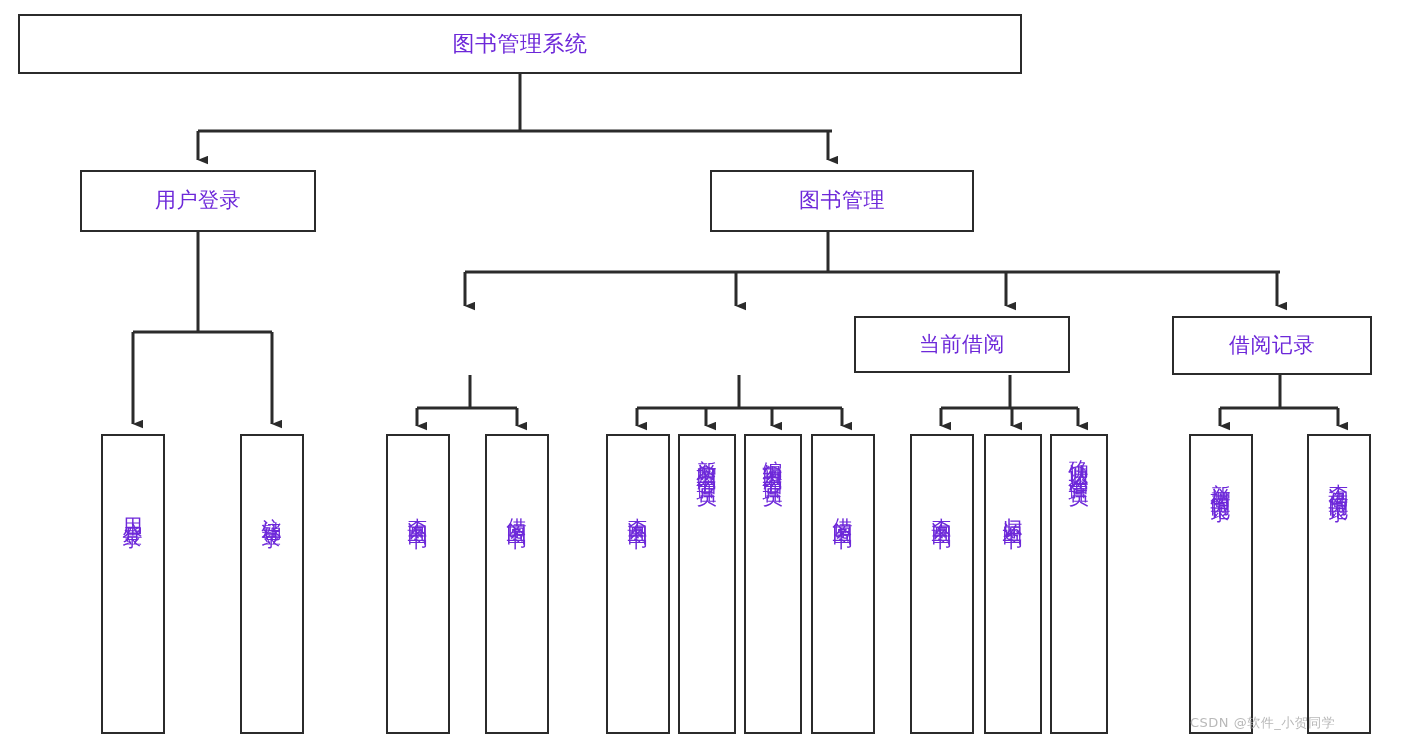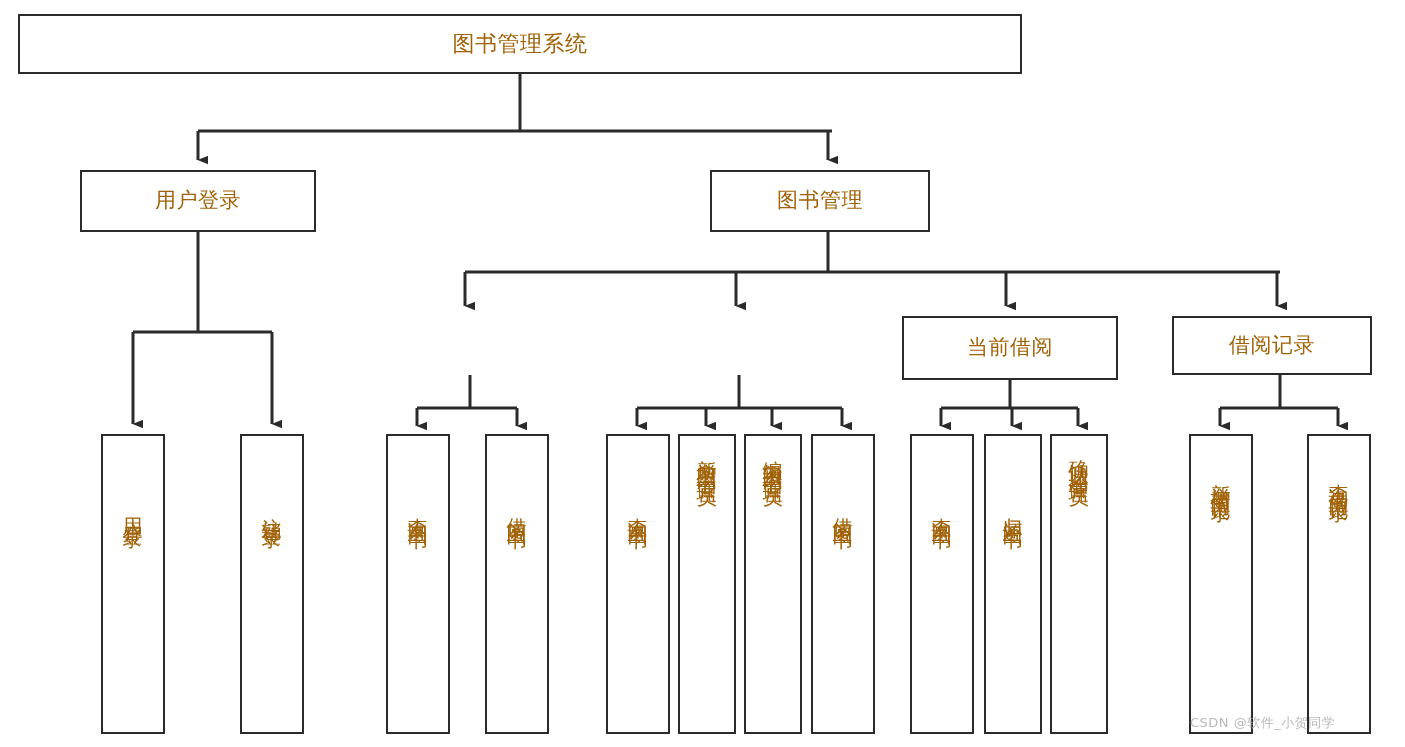--- a/index.html
+++ b/index.html
@@ -26,21 +26,21 @@
     pointer-events: none;
   }
   .node {
     position: absolute;
     box-sizing: border-box;
     border: 2.5px solid #2b2b2b;
     background: #ffffff;
     display: flex;
     align-items: center;
     justify-content: center;
-    color: #a16207;
+    color: #6d28d9;
   }
   .node .label {
     font-size: 21px;
     line-height: 1.2;
     letter-spacing: 0.5px;
     white-space: nowrap;
   }
   .node.vertical {
     align-items: flex-start;
     justify-content: center;
@@ -119,25 +119,25 @@
     </g>
   </svg>
 
   <div class="node root" style="left:18px; top:14px; width:1004px; height:60px;">
     <span class="label">图书管理系统</span>
   </div>
 
   <div class="node" style="left:80px; top:170px; width:236px; height:62px;">
     <span class="label">用户登录</span>
   </div>
-  <div class="node" style="left:710px; top:170px; width:220px; height:62px;">
+  <div class="node" style="left:710px; top:170px; width:264px; height:62px;">
     <span class="label">图书管理</span>
   </div>
 
-  <div class="node" style="left:902px; top:316px; width:216px; height:64px;">
+  <div class="node" style="left:854px; top:316px; width:216px; height:57px;">
     <span class="label">当前借阅</span>
   </div>
   <div class="node" style="left:1172px; top:316px; width:200px; height:59px;">
     <span class="label">借阅记录</span>
   </div>
 
   <div class="node vertical" style="left:101px; top:434px; width:64px; height:300px; padding-top:66px;">
     <span class="label">用户登录</span>
   </div>
   <div class="node vertical" style="left:240px; top:434px; width:64px; height:300px; padding-top:66px;">

